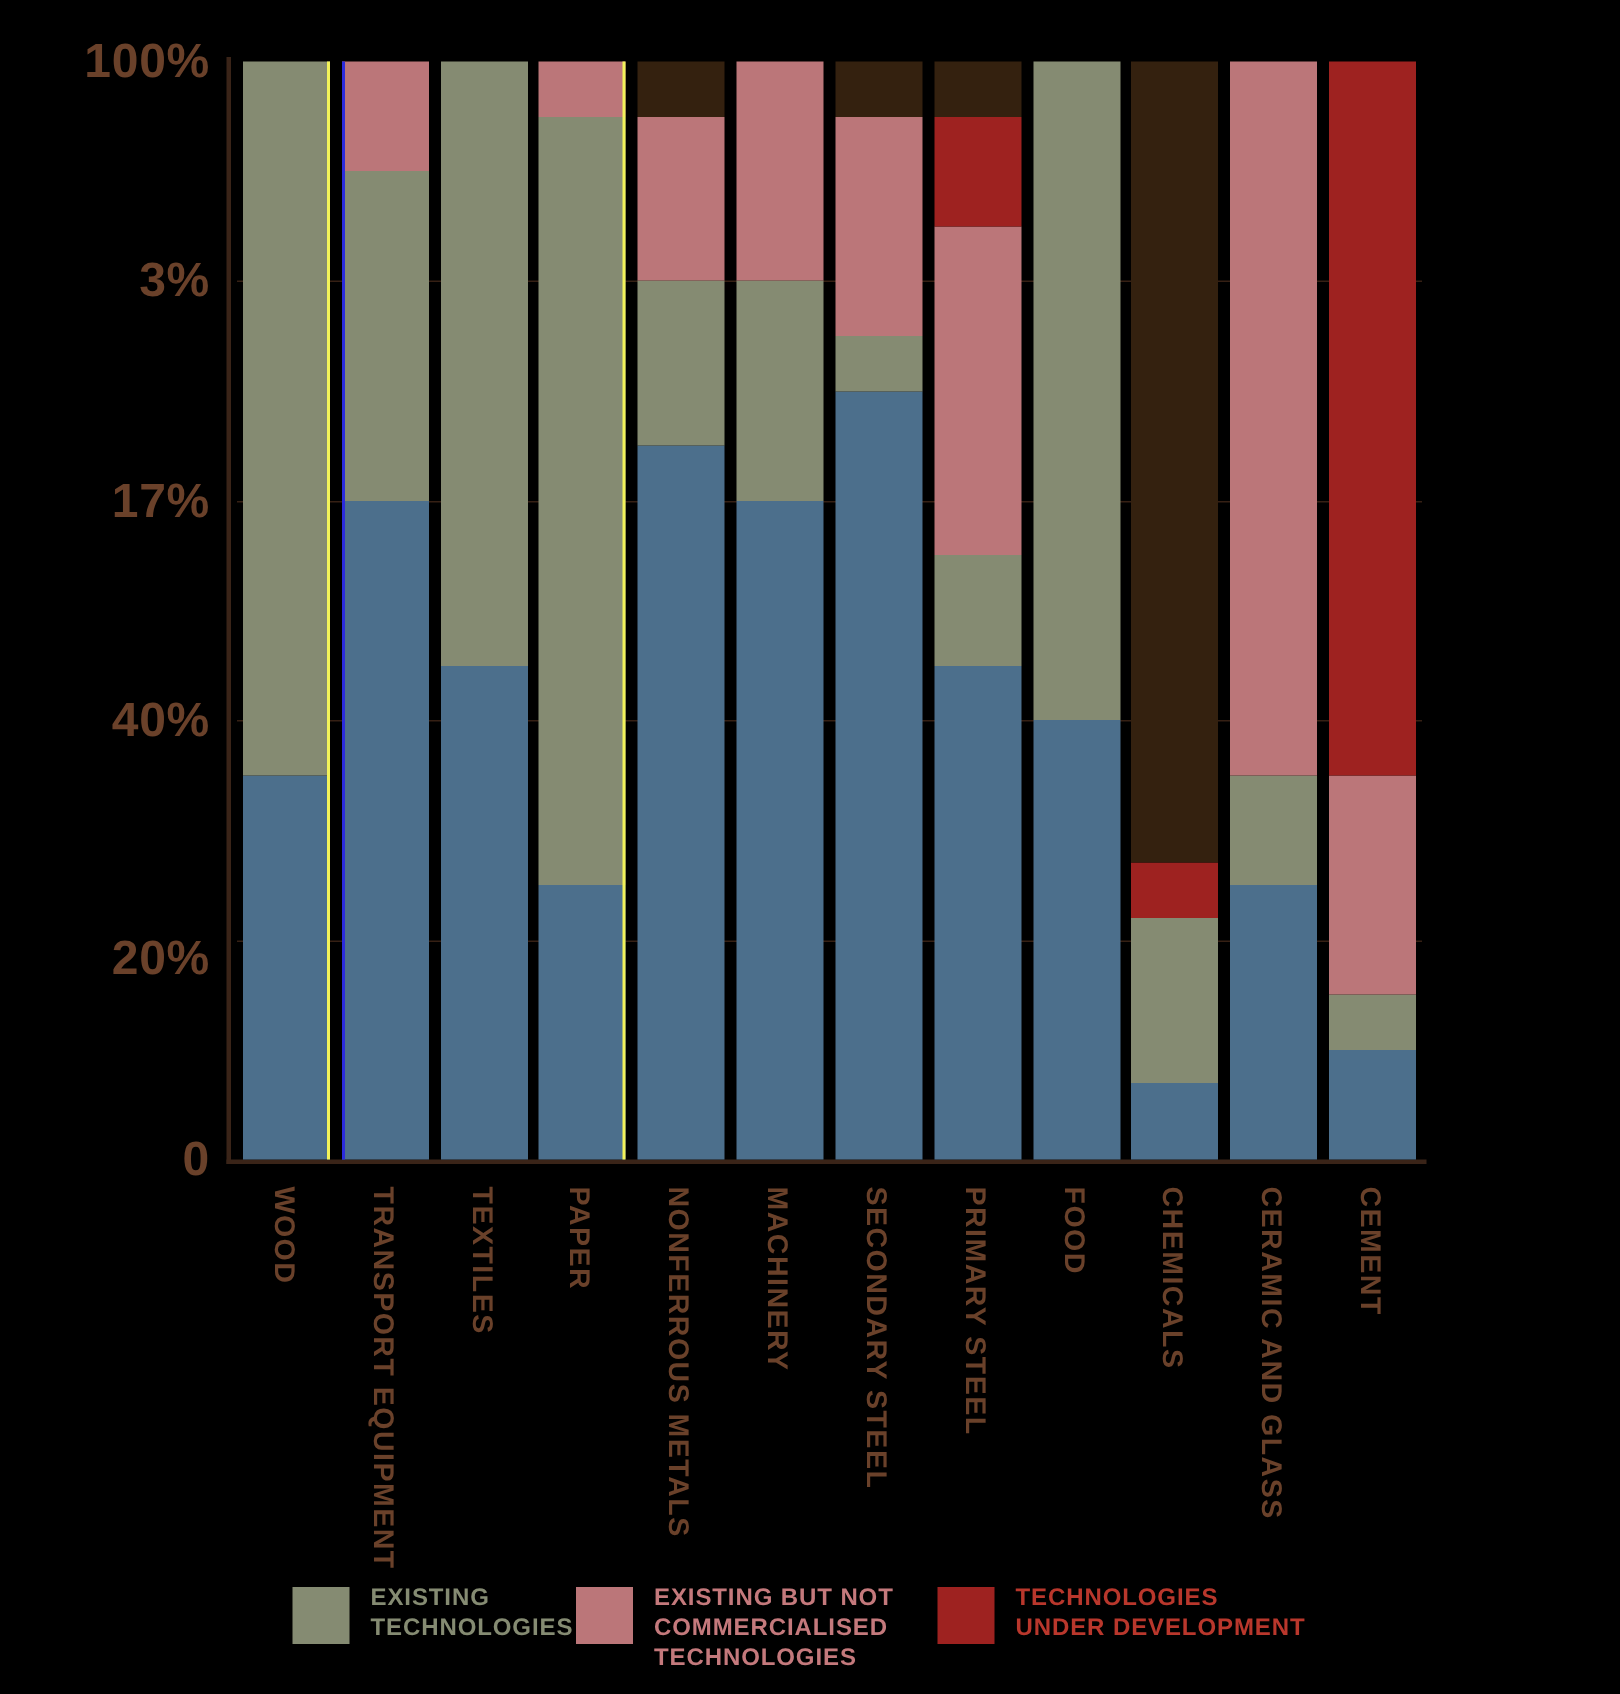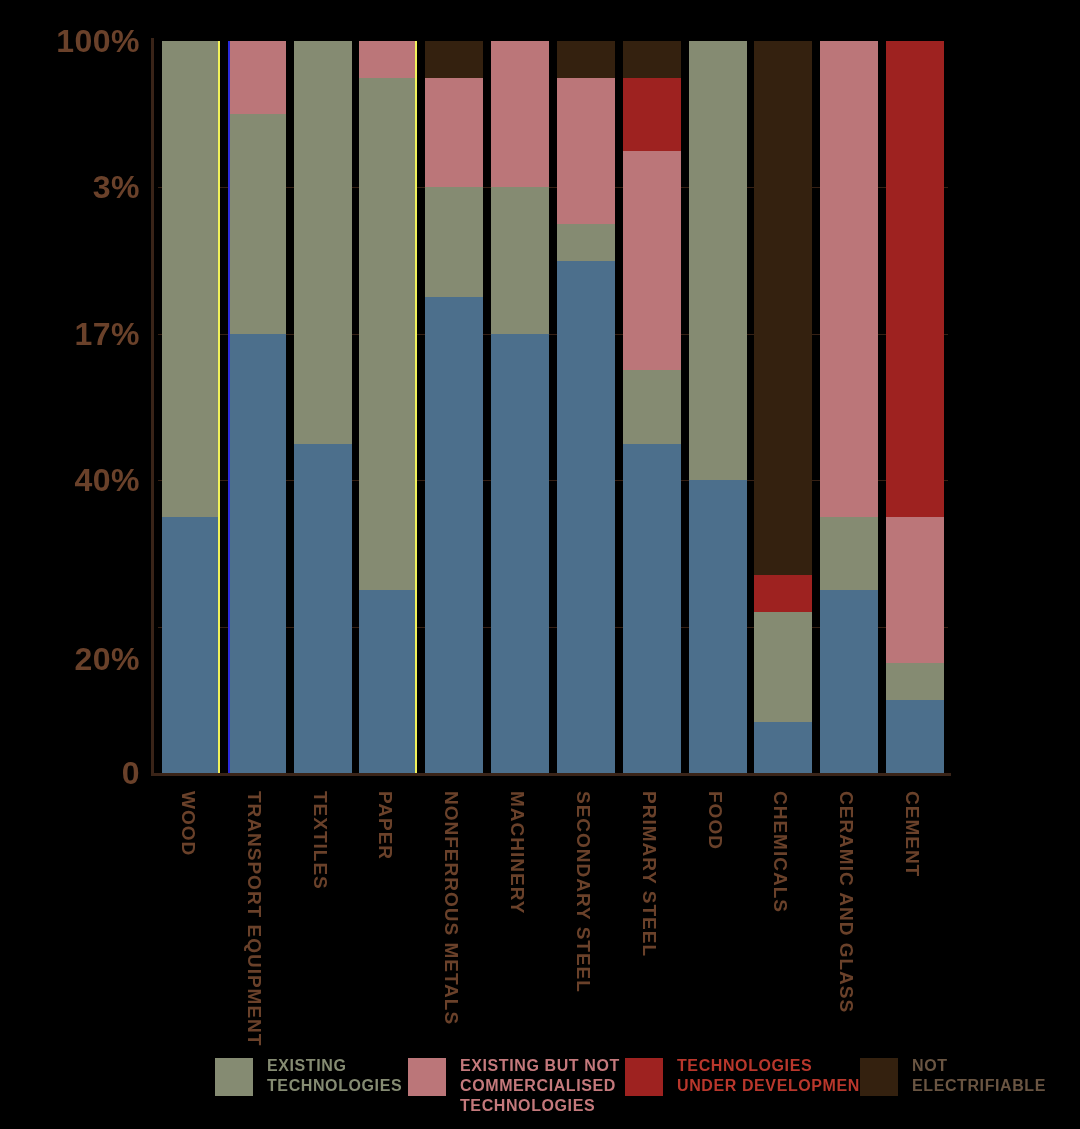--- a/index.html
+++ b/index.html
@@ -98,21 +98,21 @@
     white-space:pre-line;
   }
 </style>
 </head>
 <body>
 
 <div id="chart-root">
 
   <div id="y-ticks">
       <div class="ytick" style="top: 773px; width: 140px; left: 0px; padding-right: 16px; color: rgb(106, 65, 42);">0</div>
-      <div class="ytick" style="top: 659px; width: 140px; left: 0px; padding-right: 16px; color: rgb(106, 65, 42); text-align: right;">20%</div>
+      <div class="ytick" style="top: 639px; width: 140px; left: 0px; padding-right: 16px; color: rgb(106, 65, 42); text-align: right;">20%</div>
       <div class="ytick" style="top: 480px; width: 140px; left: 0px; padding-right: 16px; color: rgb(106, 65, 42);">40%</div>
       <div class="ytick" style="top: 333.8px; width: 140px; left: 0px; padding-right: 16px; color: rgb(106, 65, 42);">17%</div>
       <div class="ytick" style="top: 187.4px; width: 140px; left: 0px; padding-right: 16px; color: rgb(106, 65, 42);">3%</div>
       <div class="ytick" style="top: 41px; width: 140px; left: 0px; padding-right: 16px; color: rgb(106, 65, 42);">100%</div>
     </div>
 
   <div id="y-axis-line"></div>
   <div id="x-axis-line"></div>
 
   <div id="gridlines">
@@ -200,36 +200,31 @@
       <div class="xlabel" style="left: 528px; top: 12px; color: rgb(106, 65, 42);">MACHINERY</div>
       <div class="xlabel" style="left: 594px; top: 12px; color: rgb(106, 65, 42);">SECONDARY STEEL</div>
       <div class="xlabel" style="left: 660px; top: 12px; color: rgb(106, 65, 42);">PRIMARY STEEL</div>
       <div class="xlabel" style="left: 726px; top: 12px; color: rgb(106, 65, 42);">FOOD</div>
       <div class="xlabel" style="left: 791px; top: 12px; color: rgb(106, 65, 42);">CHEMICALS</div>
       <div class="xlabel" style="left: 857px; top: 12px; color: rgb(106, 65, 42);">CERAMIC AND GLASS</div>
       <div class="xlabel" style="left: 923px; top: 12px; color: rgb(106, 65, 42);">CEMENT</div>
     </div>
 
   <div id="legend">
-      <div class="legend-item" style="left: 195px; margin-left: 20px;">
+      <div class="legend-item" style="left: 195px;">
         <div class="legend-swatch" style="background: rgb(133, 139, 114);"></div>
         <div class="legend-text" style="color: rgb(133, 139, 114);">EXISTING
 TECHNOLOGIES</div>
       </div>
-      <div class="legend-item" style="left: 408px;">
+      <div class="legend-item" style="left: 384px;">
         <div class="legend-swatch" style="background: rgb(187, 118, 121);"></div>
         <div class="legend-text" style="color: rgb(196, 121, 124);">EXISTING BUT NOT
 COMMERCIALISED
 TECHNOLOGIES</div>
       </div>
       <div class="legend-item" style="left: 625px;">
         <div class="legend-swatch" style="background: rgb(158, 34, 32);"></div>
         <div class="legend-text" style="color: rgb(185, 55, 44);">TECHNOLOGIES
 UNDER DEVELOPMENT</div>
       </div>
-      <div class="legend-item" style="left: 860px;">
-        <div class="legend-swatch" style="background: rgb(52, 33, 15);"></div>
-        <div class="legend-text" style="color: rgb(106, 85, 66);">NOT
-ELECTRIFIABLE</div>
-      </div>
     </div>
 
 </div>
 
 </body></html>

